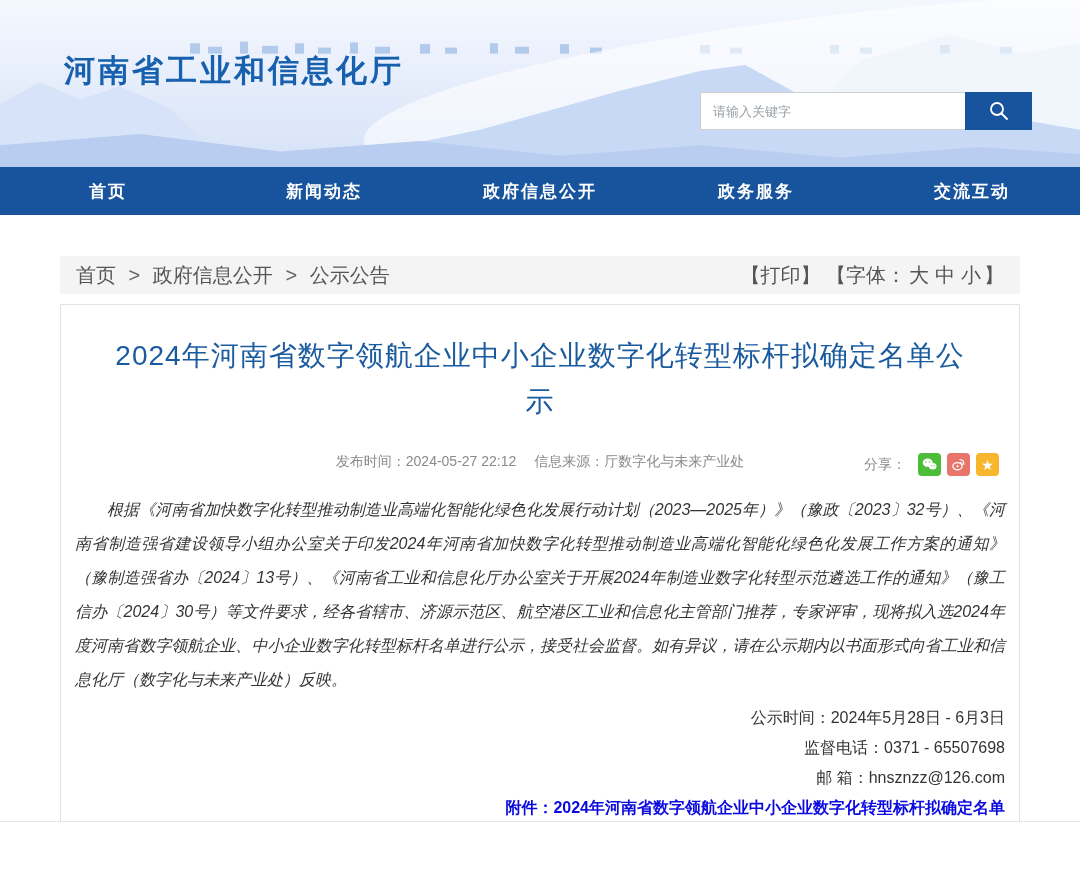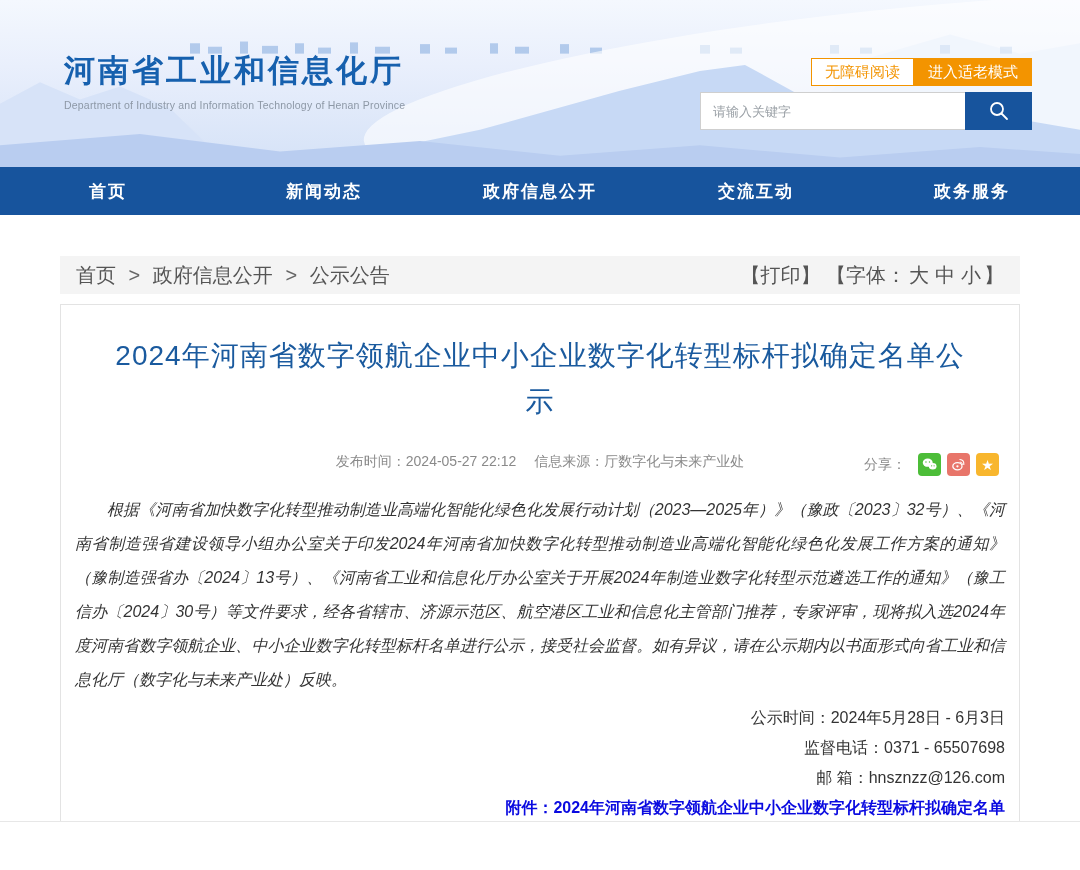--- a/index.html
+++ b/index.html
@@ -104,47 +104,42 @@
 
     <ellipse cx="880" cy="100" rx="520" ry="88" fill="#ffffff" opacity="0.6" transform="rotate(-7 880 100)"></ellipse>
 
     <polygon points="300,193 480,150 620,105 700,82 745,75 800,110 880,140 980,130 1080,150 1080,193" fill="#c7d9f5"></polygon>
 
     <polygon points="0,193 0,168 140,155 280,175 420,163 560,180 700,168 840,182 980,170 1080,178 1080,193" fill="#b9cdf0"></polygon>
   </svg>
 
   <div class="logo">
     <div class="logo-title">河南省工业和信息化厅</div>
-    <div class="logo-sub">Department of Industry and Information Technology of Henan Province</div>
-  </div>
-
-  <div class="top-actions">
-    <button class="btn-accessibility">无障碍阅读</button>
-    <button class="btn-elder">进入适老模式</button>
-  </div>
+  </div>
+
 
   <div class="search">
     <input class="search-input" type="text" placeholder="请输入关键字" style="">
     <button class="search-btn">
       <span style="display:flex;">
         <svg width="22" height="22" viewBox="0 0 22 22">
           <circle cx="9" cy="9" r="6" fill="none" stroke="#fff" stroke-width="1.8"></circle>
           <line x1="13.5" y1="13.5" x2="19" y2="19" stroke="#fff" stroke-width="1.8" stroke-linecap="round"></line>
         </svg>
       </span>
     </button>
   </div>
 </div>
 
 <div class="nav">
   <div class="nav-item">首页</div>
   <div class="nav-item">新闻动态</div>
   <div class="nav-item">政府信息公开</div>
+  <div class="nav-item">政务服务</div>
   <div class="nav-item">交流互动</div>
-  <div class="nav-item">政务服务</div>
 </div>
 
 <div class="main">
 
   <div class="breadcrumb-bar">
     <div>
       <span class="crumb">首页</span>
       <span class="crumb-sep">&gt;</span>
       <span class="crumb">政府信息公开</span>
       <span class="crumb-sep">&gt;</span>

